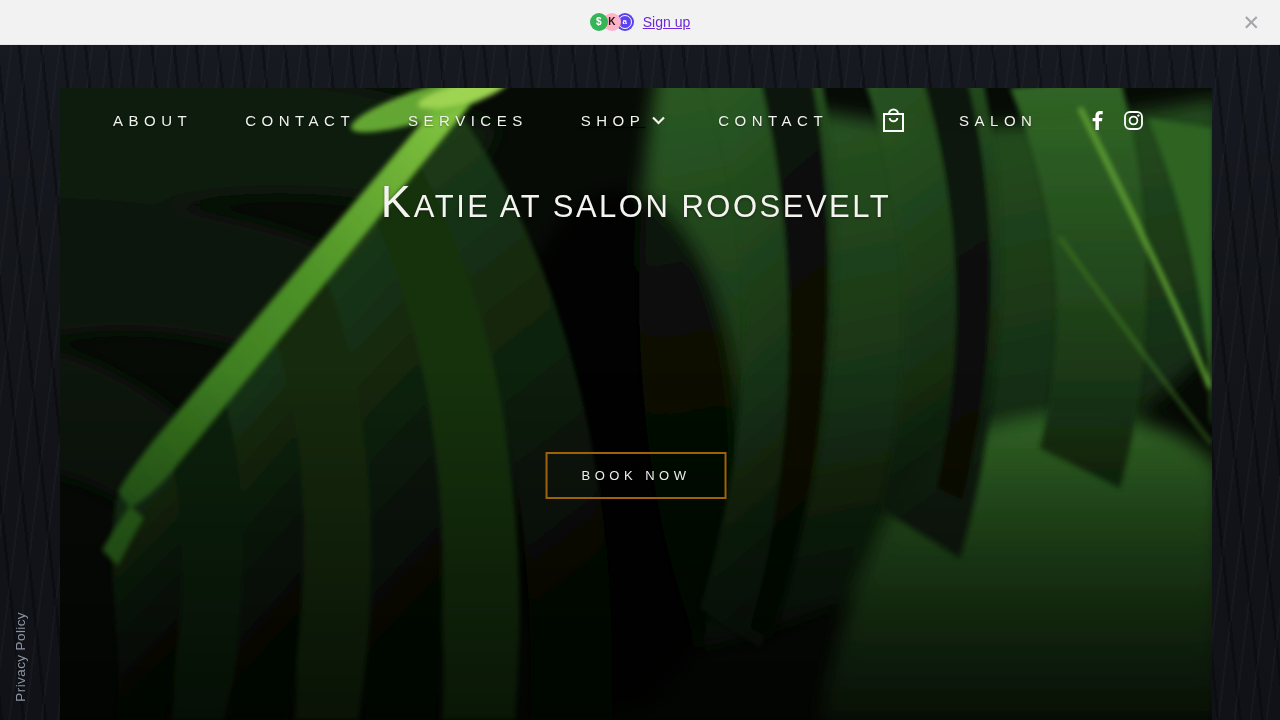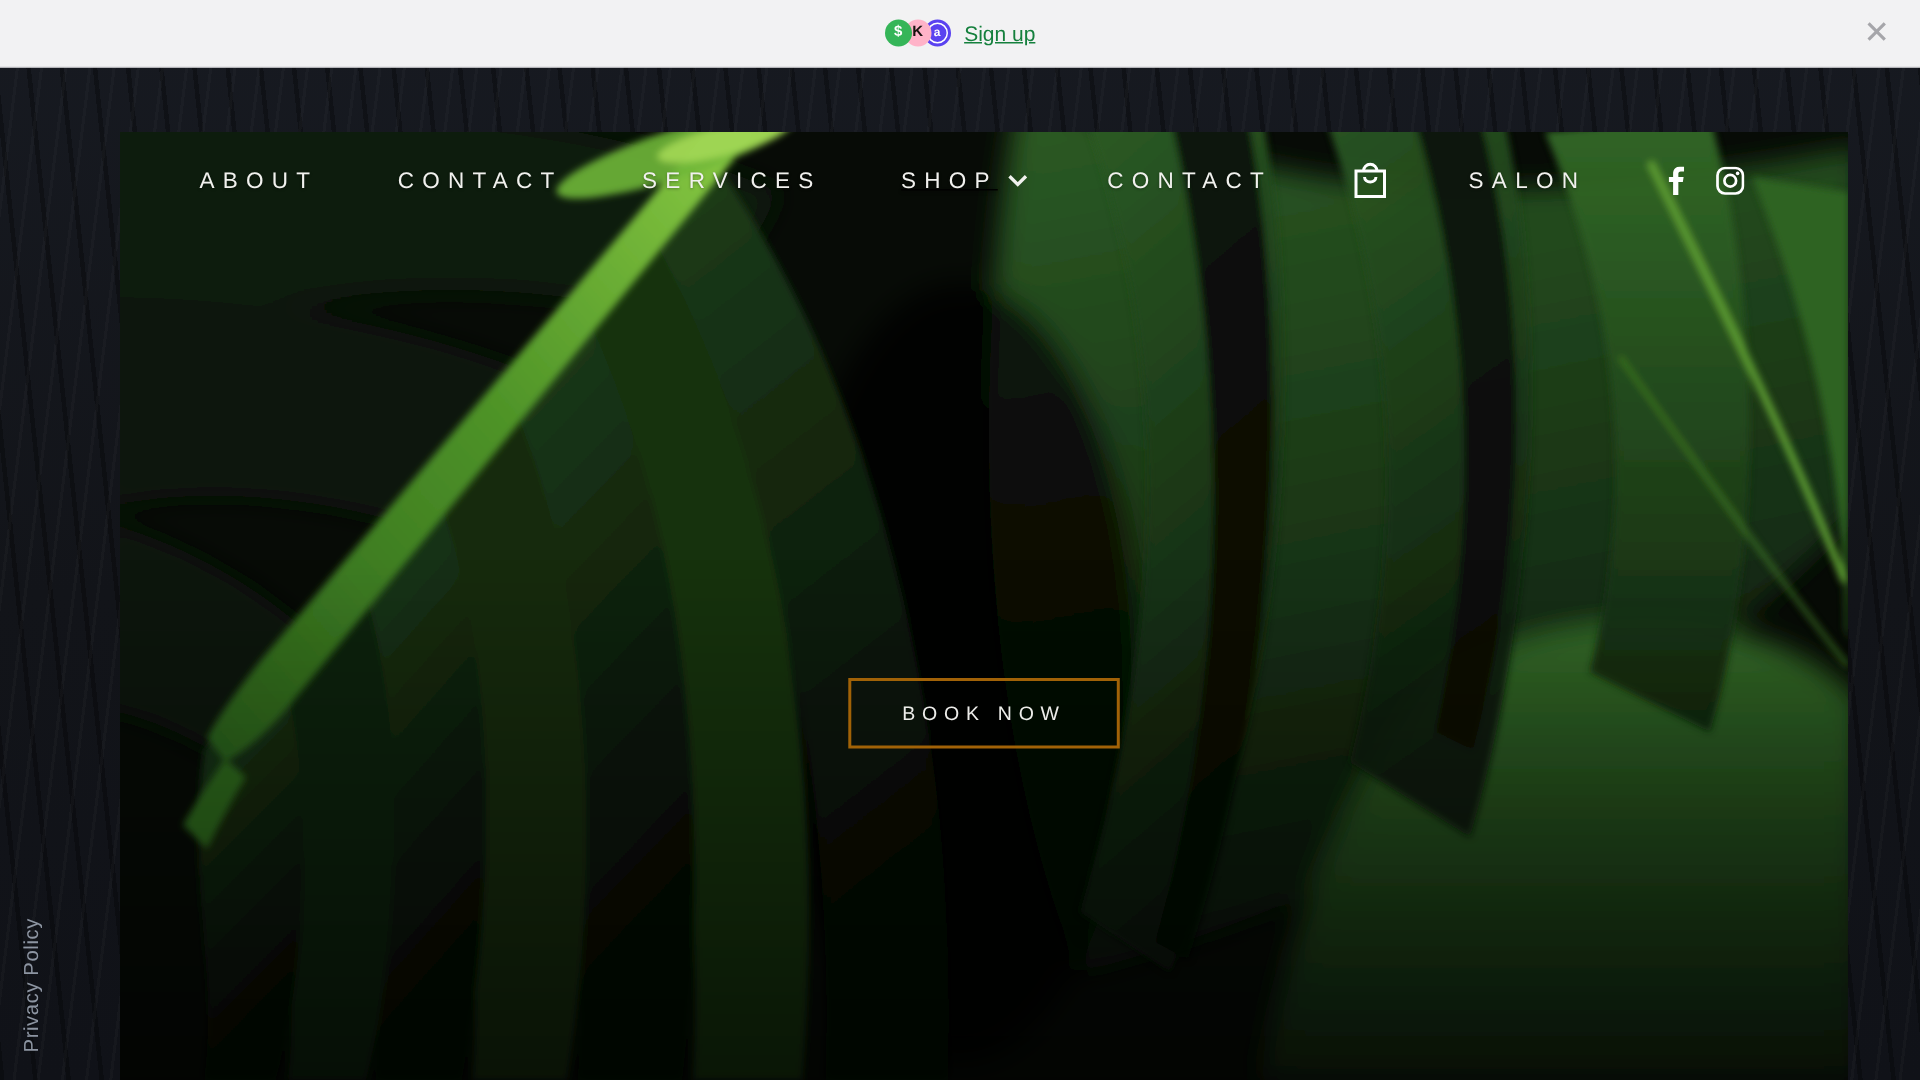--- a/index.html
+++ b/index.html
@@ -31,30 +31,30 @@
     font-size:10px;font-weight:bold;line-height:1;
   }
   .pay-dollar{background:#35b558;color:#fff;z-index:3;}
   .pay-klarna{background:#ffb3c8;color:#17120e;margin-left:-5px;z-index:2;}
   .pay-affirm{background:#5a42f0;color:#fff;margin-left:-5px;z-index:1;}
   .pay-affirm .ring{
     width:12px;height:12px;border:1.2px solid #fff;border-radius:50%;
     display:flex;align-items:center;justify-content:center;font-size:8px;font-weight:bold;
   }
   .banner-muted{color:#8e8e94;}
-  .banner-signup{color:#15803d;text-decoration:underline;cursor:pointer;}
+  .banner-signup{color:#6d28d9;text-decoration:underline;cursor:pointer;}
   .banner-close{
     position:absolute;right:12px;top:50%;transform:translateY(-50%);
     color:#a6a6aa;font-size:21px;line-height:1;cursor:pointer;padding:4px 8px;
     font-weight:300;
   }
 
   
   .hero{
-    position:absolute;left:80px;top:88px;width:1152px;height:632px;
+    position:absolute;left:60px;top:88px;width:1152px;height:632px;
     overflow:hidden;z-index:2;background:#070b06;
   }
   .leaf-art{position:absolute;inset:0;width:100%;height:100%;display:block;}
 
   
   .nav{
     position:relative;z-index:4;display:flex;align-items:center;
     height:64px;padding-left:53px;gap:53px;
   }
   .nav-link{
@@ -213,17 +213,18 @@
       <span class="icon-btn">
         <svg width="19" height="19" viewBox="0 0 19 19">
           <rect x="1" y="1" width="17" height="17" rx="5" fill="none" stroke="#ffffff" stroke-width="1.8"></rect>
           <circle cx="9.5" cy="9.5" r="3.9" fill="none" stroke="#ffffff" stroke-width="1.8"></circle>
           <circle cx="14.4" cy="4.6" r="1.2" fill="#ffffff"></circle>
         </svg>
       </span>
     </span>
   </div>
 
+  <h1 class="hero-title"><span class="title-initial">K</span><span class="title-rest">ATIE AT SALON ROOSEVELT</span></h1>
 
   <button class="book-btn">BOOK NOW</button>
 </div>
 
 <a class="privacy">Privacy Policy</a>
 
 </body></html>

